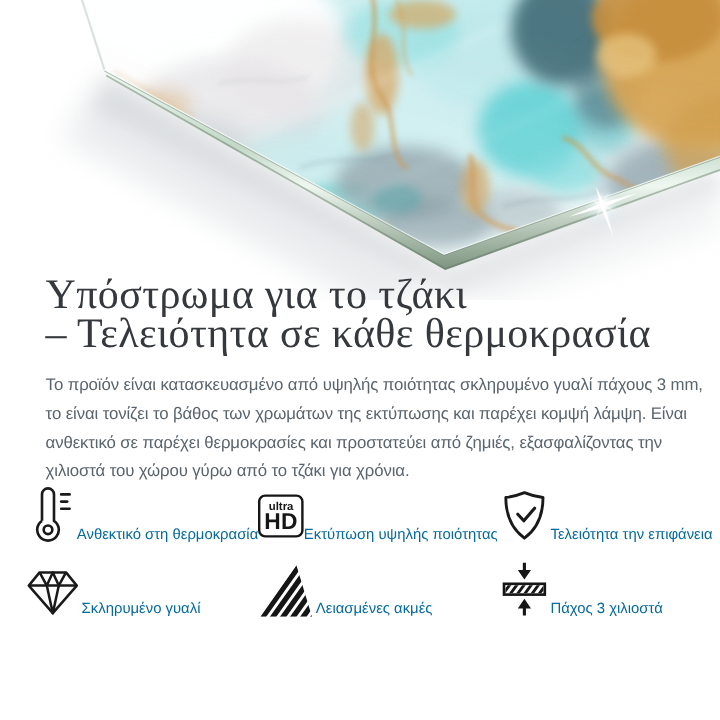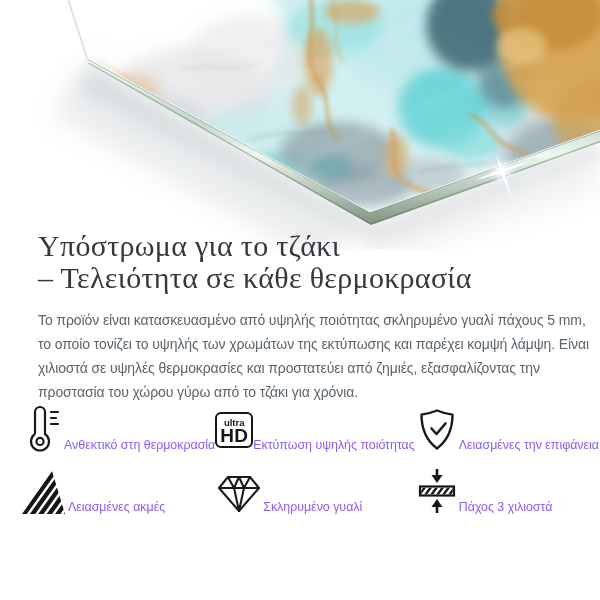--- a/index.html
+++ b/index.html
@@ -6,33 +6,33 @@
   body { width:600px; height:600px; overflow:hidden;
          font-family:"Liberation Sans","DejaVu Sans",sans-serif; }
   .page { position:relative; width:600px; height:600px; background:#ffffff; }
 
   .hero { position:absolute; top:0; left:0; width:600px; height:250px; }
 
   .content { position:absolute; top:230px; left:0; width:600px;
              padding:0 38px; box-sizing:border-box; }
 
   .title { margin:0; font-family:"Liberation Serif","DejaVu Serif",serif;
-           font-weight:400; font-size:30px; line-height:32px;
+           font-weight:400; font-size:35px; line-height:32px;
            letter-spacing:0.3px; color:#35393d; }
 
   .desc { margin:14px 0 0 0; width:548px; font-size:14px; line-height:24px;
           letter-spacing:-0.1px; color:#5a646c; }
   .desc span { display:block; white-space:nowrap; }
 
   .features { margin:1px -18px 0 -18px; display:grid;
               grid-template-columns:repeat(3,1fr); row-gap:14px; }
   .feature { display:flex; flex-direction:row; align-items:flex-end; }
   .icon-wrap { height:48px; display:flex; align-items:flex-end; justify-content:center; }
   .flabel { margin-top:16px; font-size:12.4px; line-height:15px;
-            color:#8b5cf6; white-space:nowrap; }
+            color:#0369a1; white-space:nowrap; }
 
   .uhd { width:34px; height:32px; margin-bottom:5px; border:2.5px solid #161616;
          border-radius:6px; display:flex; flex-direction:column;
          align-items:center; justify-content:center; }
   .uhd-top { font-size:9.5px; font-weight:700; line-height:10px; color:#161616; }
   .uhd-bottom { font-size:19px; font-weight:800; line-height:15px;
                 letter-spacing:0.2px; color:#161616; }
 </style>
 </head>
 <body>
@@ -146,24 +146,24 @@
         <circle r="2.4" fill="#ffffff"></circle>
       </g>
     </svg>
   </div>
 
   <div class="content">
     <h1 class="title"><span>Υπόστρωμα για το τζάκι</span><br>
       <span>– Τελειότητα σε κάθε θερμοκρασία</span></h1>
 
     <p class="desc">
-      <span>Το προϊόν είναι κατασκευασμένο από υψηλής ποιότητας σκληρυμένο γυαλί πάχους 5 mm,</span>
-      <span>το οποίο τονίζει το υψηλής των χρωμάτων της εκτύπωσης και παρέχει κομψή λάμψη. Είναι</span>
-      <span>χιλιοστά σε υψηλές θερμοκρασίες και προστατεύει από ζημιές, εξασφαλίζοντας την</span>
-      <span>προστασία του χώρου γύρω από το τζάκι για χρόνια.</span>
+      <span>Το προϊόν είναι κατασκευασμένο από υψηλής ποιότητας σκληρυμένο γυαλί πάχους 3 mm,</span>
+      <span>το είναι τονίζει το βάθος των χρωμάτων της εκτύπωσης και παρέχει κομψή λάμψη. Είναι</span>
+      <span>ανθεκτικό σε παρέχει θερμοκρασίες και προστατεύει από ζημιές, εξασφαλίζοντας την</span>
+      <span>χιλιοστά του χώρου γύρω από το τζάκι για χρόνια.</span>
     </p>
 
     <div class="features">
 
       <div class="feature">
         <div class="icon-wrap">
           <svg width="44" height="48" viewBox="0 0 44 48">
             <g fill="none" stroke="#1a1a1a" stroke-width="2.2">
               <path d="M15,29 L15,7 A5,5 0 0 1 25,7 L25,29 A9,9 0 1 1 15,29"></path>
               <circle cx="20" cy="36.5" r="3.6"></circle>
@@ -190,21 +190,35 @@
 
       <div class="feature">
         <div class="icon-wrap">
           <svg width="44" height="46" viewBox="0 0 44 46">
             <g fill="none" stroke="#1a1a1a" stroke-width="2.4">
               <path d="M22,3.5 C27,5.6 32,6.9 37.5,7.6 C37.5,20.5 33.5,33 22,41.5 C10.5,33 6.5,20.5 6.5,7.6 C12,6.9 17,5.6 22,3.5 Z" stroke-linejoin="round"></path>
               <path d="M16.5,21.5 L21.5,27 L30.5,16.5" stroke-width="2.6" stroke-linecap="round" stroke-linejoin="round"></path>
             </g>
           </svg>
         </div>
-        <div class="flabel">Λειασμένες την επιφάνεια</div>
+        <div class="flabel">Τελειότητα την επιφάνεια</div>
+      </div>
+
+      <div class="feature">
+        <div class="icon-wrap">
+          <svg width="48" height="42" viewBox="0 0 48 42">
+            <g fill="none" stroke="#1a1a1a" stroke-width="2.1" stroke-linejoin="round">
+              <path d="M13,4 L35,4 L44,15 L24,38 L4,15 Z"></path>
+              <path d="M4,15 L44,15"></path>
+              <path d="M13,4 L19,15 L24,4 L29,15 L35,4"></path>
+              <path d="M19,15 L24,38 L29,15"></path>
+            </g>
+          </svg>
+        </div>
+        <div class="flabel">Σκληρυμένο γυαλί</div>
       </div>
 
       <div class="feature">
         <div class="icon-wrap">
           <svg width="48" height="46" viewBox="0 0 48 46">
             <defs>
                 <clipPath id="triClip">
                   <path d="M2,45 L32,2 L45,45 Z"></path>
                 </clipPath>
               </defs>
@@ -212,34 +226,20 @@
               <line x1="2" y1="48" x2="34" y2="3"></line>
               <line x1="10.4" y1="48" x2="42.4" y2="3"></line>
               <line x1="18.8" y1="48" x2="50.8" y2="3"></line>
               <line x1="27.2" y1="48" x2="59.2" y2="3"></line>
               <line x1="35.6" y1="48" x2="67.6" y2="3"></line>
               <line x1="44" y1="48" x2="76" y2="3"></line>
             </g>
           </svg>
         </div>
         <div class="flabel">Λειασμένες ακμές</div>
-      </div>
-
-      <div class="feature">
-        <div class="icon-wrap">
-          <svg width="48" height="42" viewBox="0 0 48 42">
-            <g fill="none" stroke="#1a1a1a" stroke-width="2.1" stroke-linejoin="round">
-              <path d="M13,4 L35,4 L44,15 L24,38 L4,15 Z"></path>
-              <path d="M4,15 L44,15"></path>
-              <path d="M13,4 L19,15 L24,4 L29,15 L35,4"></path>
-              <path d="M19,15 L24,38 L29,15"></path>
-            </g>
-          </svg>
-        </div>
-        <div class="flabel">Σκληρυμένο γυαλί</div>
       </div>
 
       <div class="feature">
         <div class="icon-wrap">
           <svg width="44" height="48" viewBox="0 0 44 48">
             <defs>
                 <clipPath id="barClip">
                   <rect x="6.2" y="20.7" width="31.6" height="6.6"></rect>
                 </clipPath>
               </defs>

